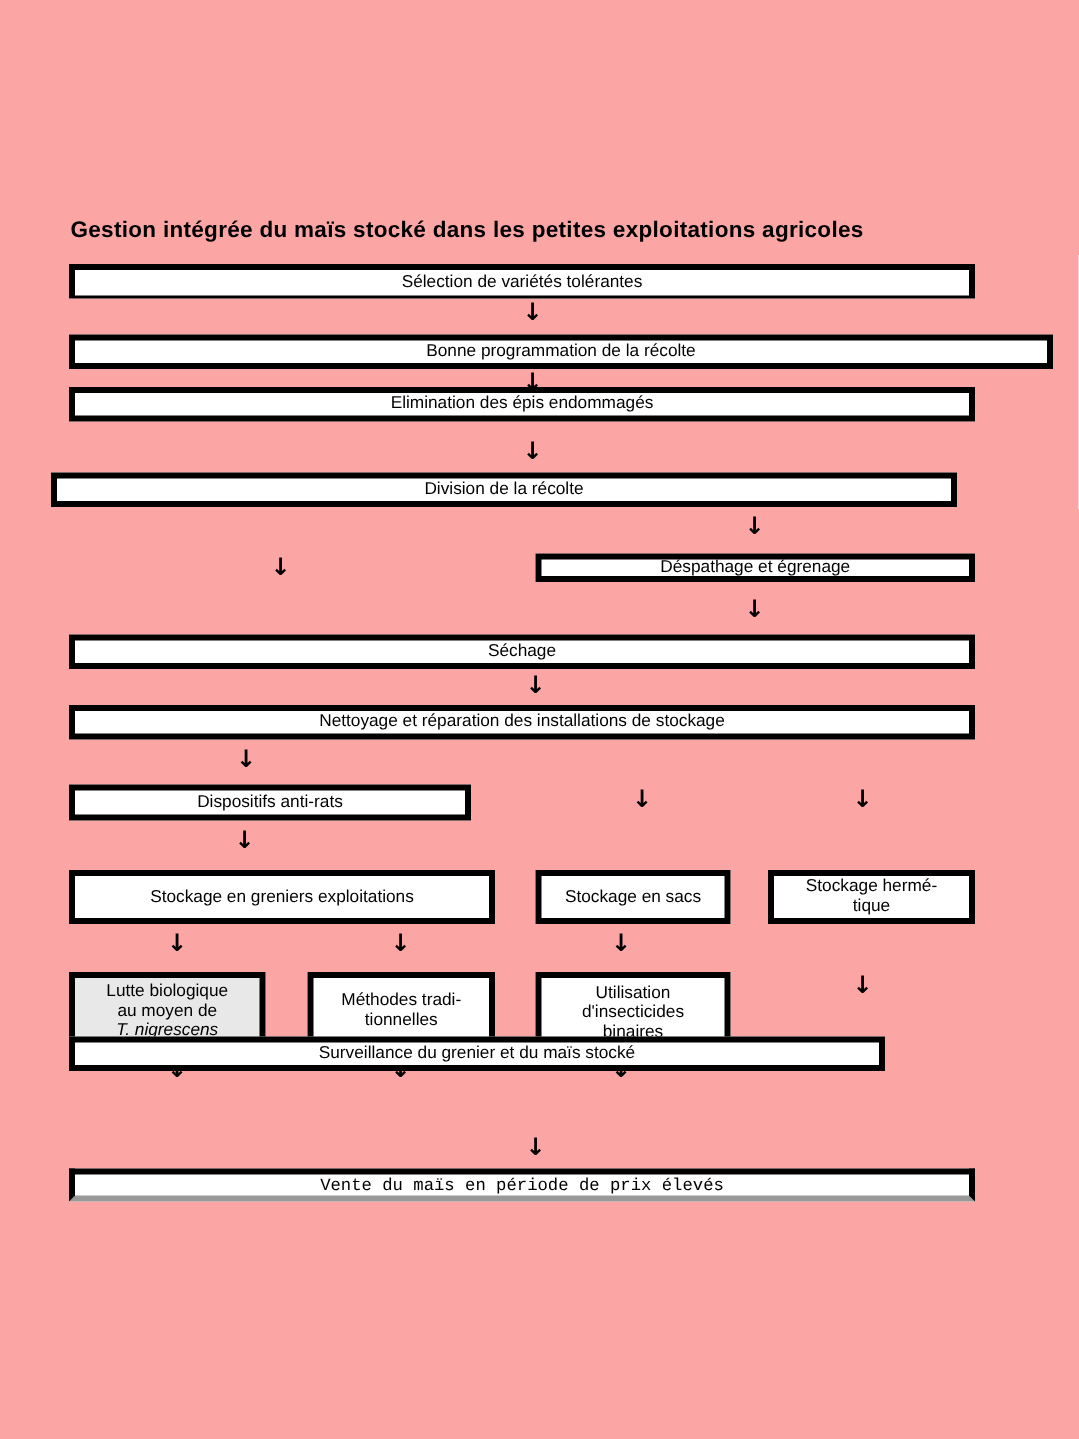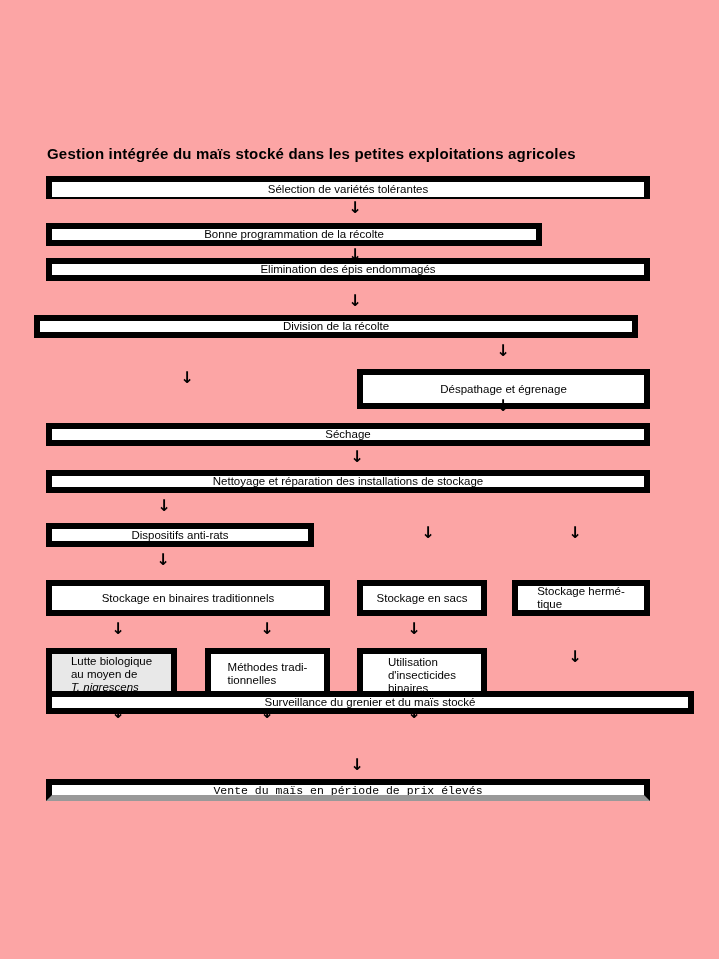--- a/index.html
+++ b/index.html
@@ -15,25 +15,26 @@
     position:absolute;
     left:47px; top:145px;
     font-size:15px;
     font-weight:bold;
     letter-spacing:0.2px;
     white-space:nowrap;
   }
   .fbox {
     position:absolute;
     box-sizing:border-box;
-    border:6px solid #000000;
+    border:4px solid #000000;
     background:#fff;
     display:flex;
     align-items:center;
     justify-content:center;
+    text-align:center;
     font-size:11.5px;
     line-height:13px;
     overflow:hidden;
   }
   .fbox .lines span { display:block; }
   .thickb { border-bottom-width:2px; }
   .grayb  { border-bottom-color:#999;font-family:Liberation Mono, monospace; }
   .grayfill { background:#e8e8e8; }
   .arrow {
     position:absolute;
@@ -50,40 +51,40 @@
 <div id="canvas">
 
   <div class="title">Gestion intégrée du maïs stocké dans les petites exploitations agricoles</div>
 
   <div class="fbox thickb" style="left:46px;top:176px;width:604px;height:23px">
     <span>Sélection de variétés tolérantes</span>
   </div>
 
   <span class="arrow" style="left:355px;top:201px">↓</span>
 
-  <div class="fbox" style="left:46px;top:223px;width:496px;height:23px">
+  <div class="fbox" style="left:46px;top:223px;width:656px;height:23px">
     <span>Bonne programmation de la récolte</span>
   </div>
 
   <span class="arrow" style="left:355px;top:248px">↓</span>
 
   <div class="fbox" style="left:46px;top:258px;width:604px;height:23px">
     <span>Elimination des épis endommagés</span>
   </div>
 
   <span class="arrow" style="left:355px;top:294px">↓</span>
 
   <div class="fbox" style="left:34px;top:315px;width:604px;height:23px">
     <span>Division de la récolte</span>
   </div>
 
   <span class="arrow" style="left:503px;top:344px">↓</span>
   <span class="arrow" style="left:187px;top:371px">↓</span>
 
-  <div class="fbox" style="left:357px;top:369px;width:293px;height:40px">
+  <div class="fbox" style="left:357px;top:369px;width:293px;height:19px">
     <span>Déspathage et égrenage</span>
   </div>
 
   <span class="arrow" style="left:503px;top:399px">↓</span>
 
   <div class="fbox" style="left:46px;top:423px;width:604px;height:23px">
     <span>Séchage</span>
   </div>
 
   <span class="arrow" style="left:357px;top:450px">↓</span>
@@ -96,21 +97,21 @@
 
   <div class="fbox" style="left:46px;top:523px;width:268px;height:24px">
     <span>Dispositifs anti-rats</span>
   </div>
 
   <span class="arrow" style="left:428px;top:526px">↓</span>
   <span class="arrow" style="left:575px;top:526px">↓</span>
   <span class="arrow" style="left:163px;top:553px">↓</span>
 
   <div class="fbox" style="left:46px;top:580px;width:284px;height:36px">
-    <span>Stockage en binaires traditionnels</span>
+    <span>Stockage en greniers exploitations</span>
   </div>
 
   <div class="fbox" style="left:512px;top:580px;width:138px;height:36px">
     <div class="lines">
       <span>Stockage hermé-</span>
       <span>tique</span>
     </div>
   </div>
 
   <div class="fbox" style="left:357px;top:580px;width:130px;height:36px">
@@ -143,21 +144,21 @@
       <span>binaires</span>
     </div>
   </div>
 
   <span class="arrow" style="left:575px;top:650px">↓</span>
 
   <span class="arrow" style="left:118px;top:706px">↓</span>
   <span class="arrow" style="left:267px;top:706px">↓</span>
   <span class="arrow" style="left:414px;top:706px">↓</span>
 
-  <div class="fbox" style="left:46px;top:691px;width:648px;height:23px">
+  <div class="fbox" style="left:46px;top:691px;width:544px;height:23px">
     <span>Surveillance du grenier et du maïs stocké</span>
   </div>
 
   <span class="arrow" style="left:357px;top:758px">↓</span>
 
   <div class="fbox grayb" style="left:46px;top:779px;width:604px;height:22px">
     <span>Vente du maïs en période de prix élevés</span>
   </div>
 
 </div>

